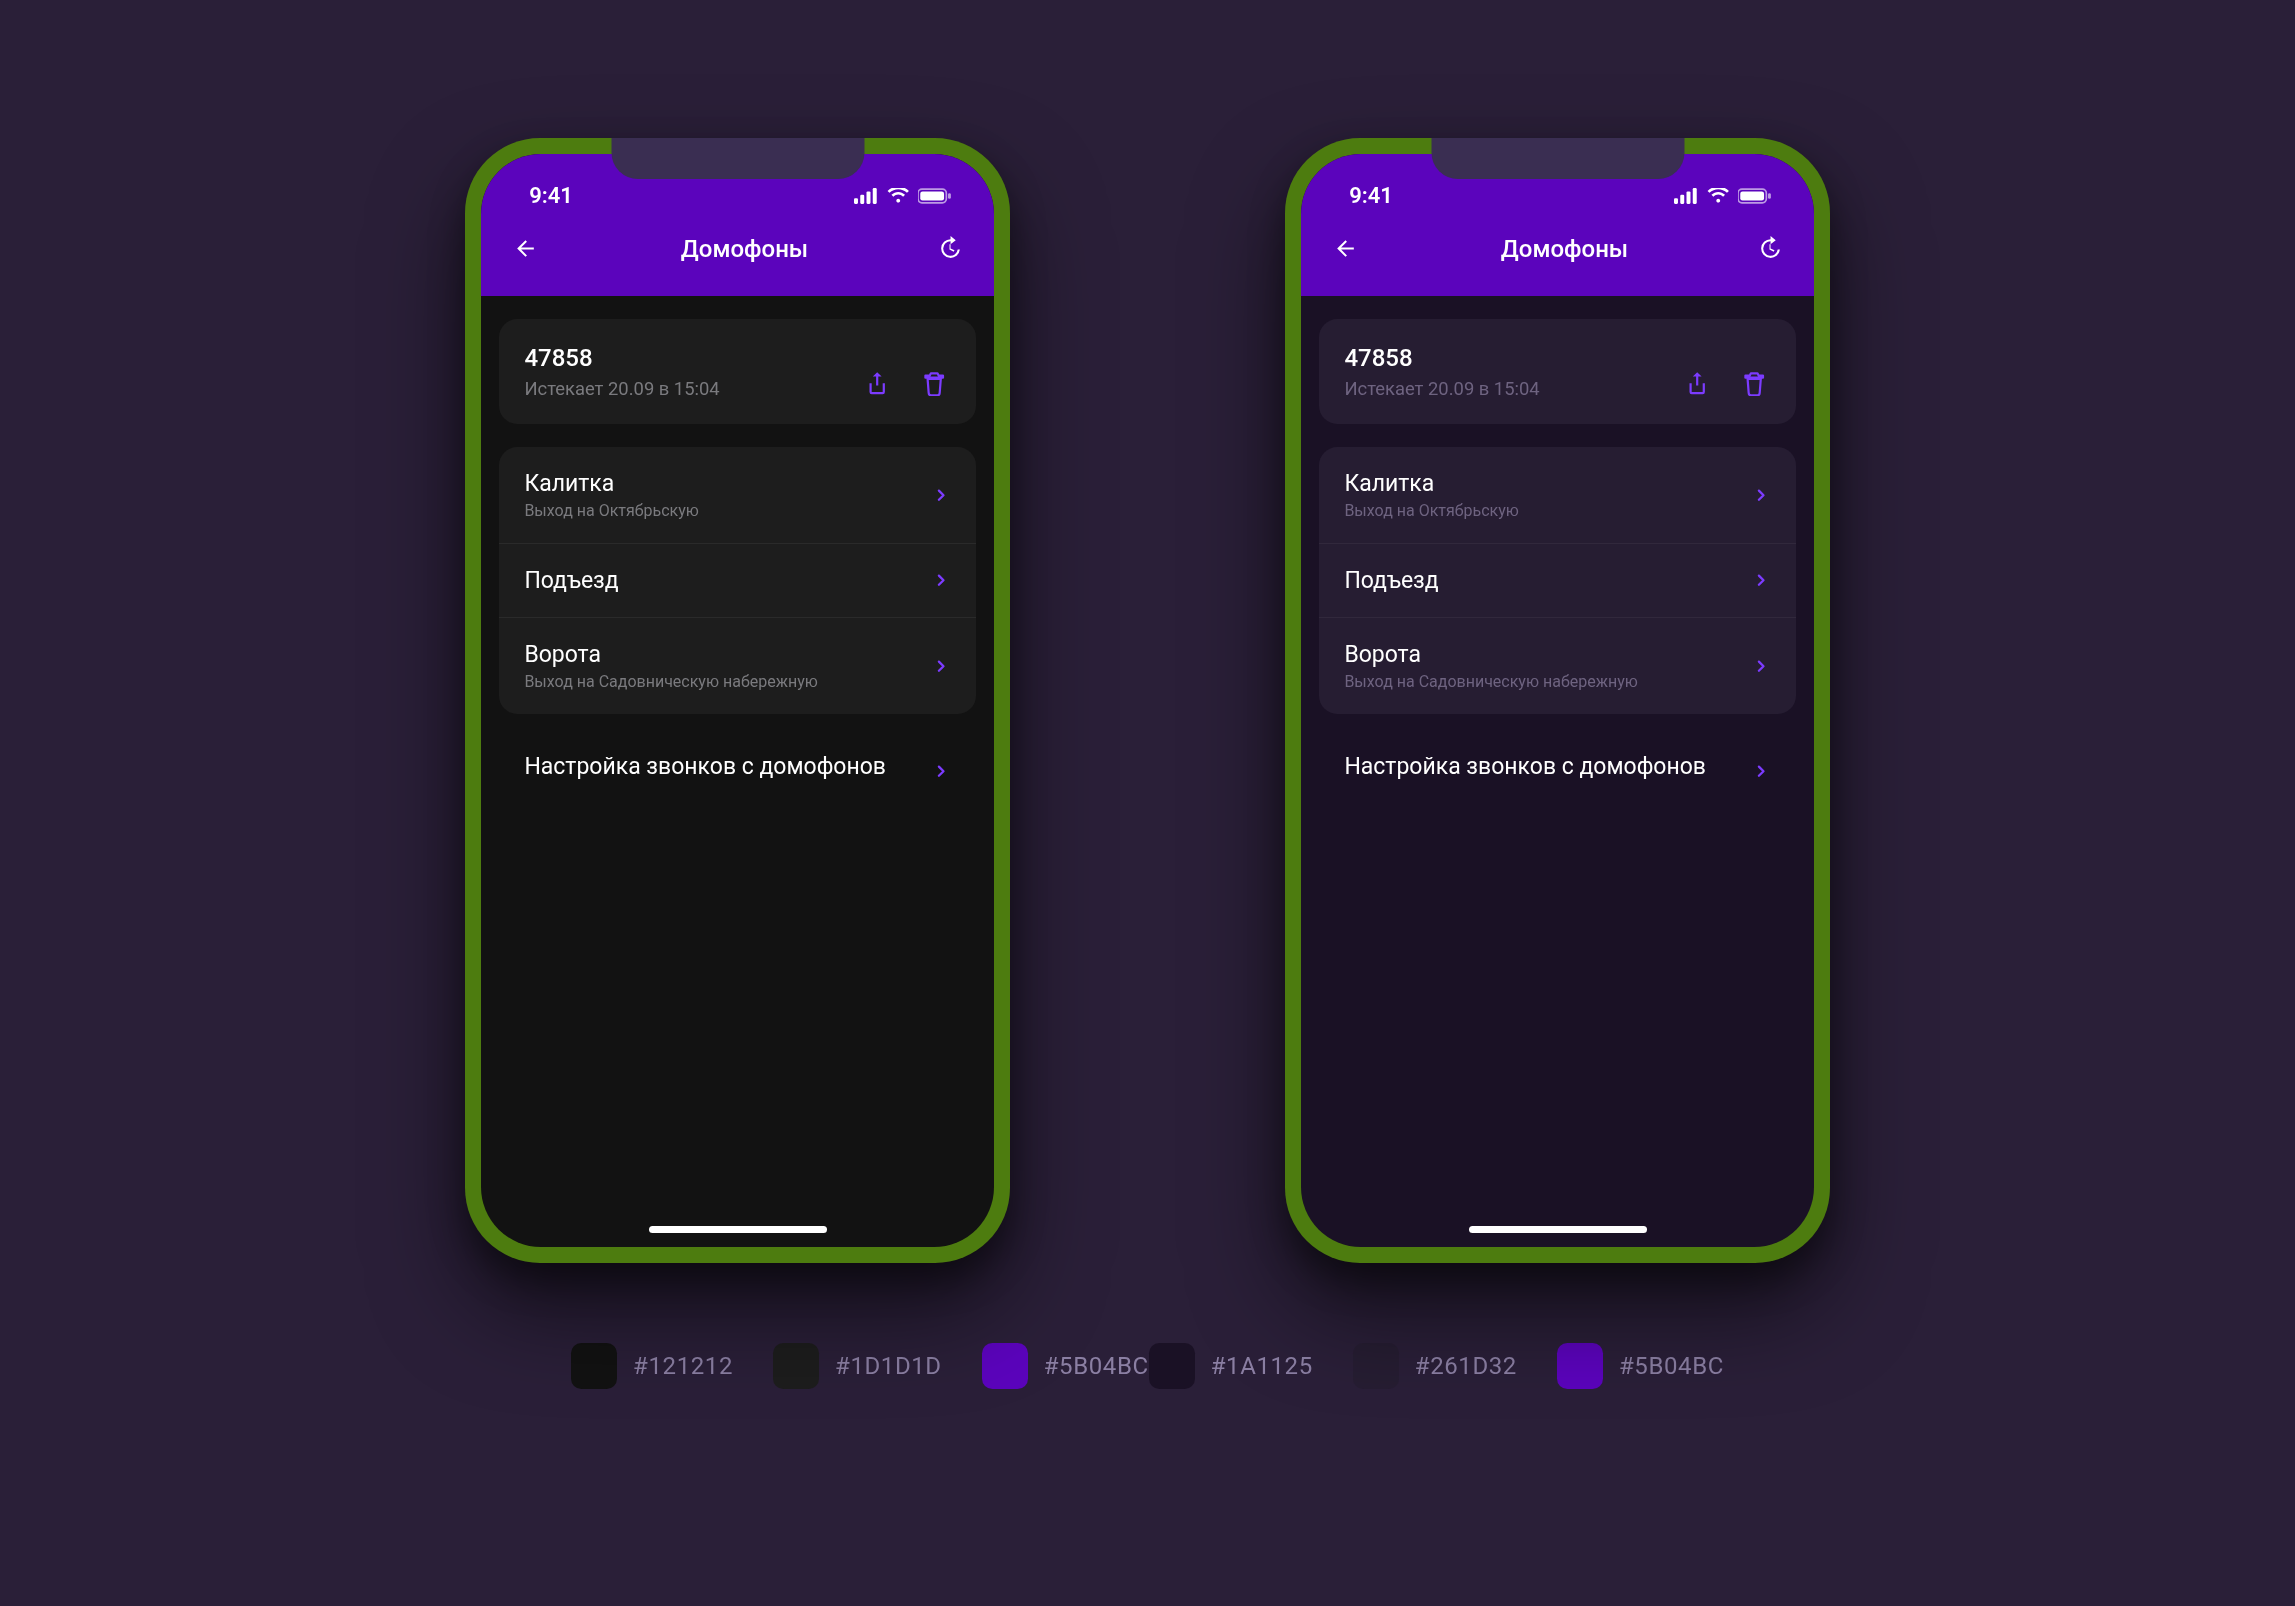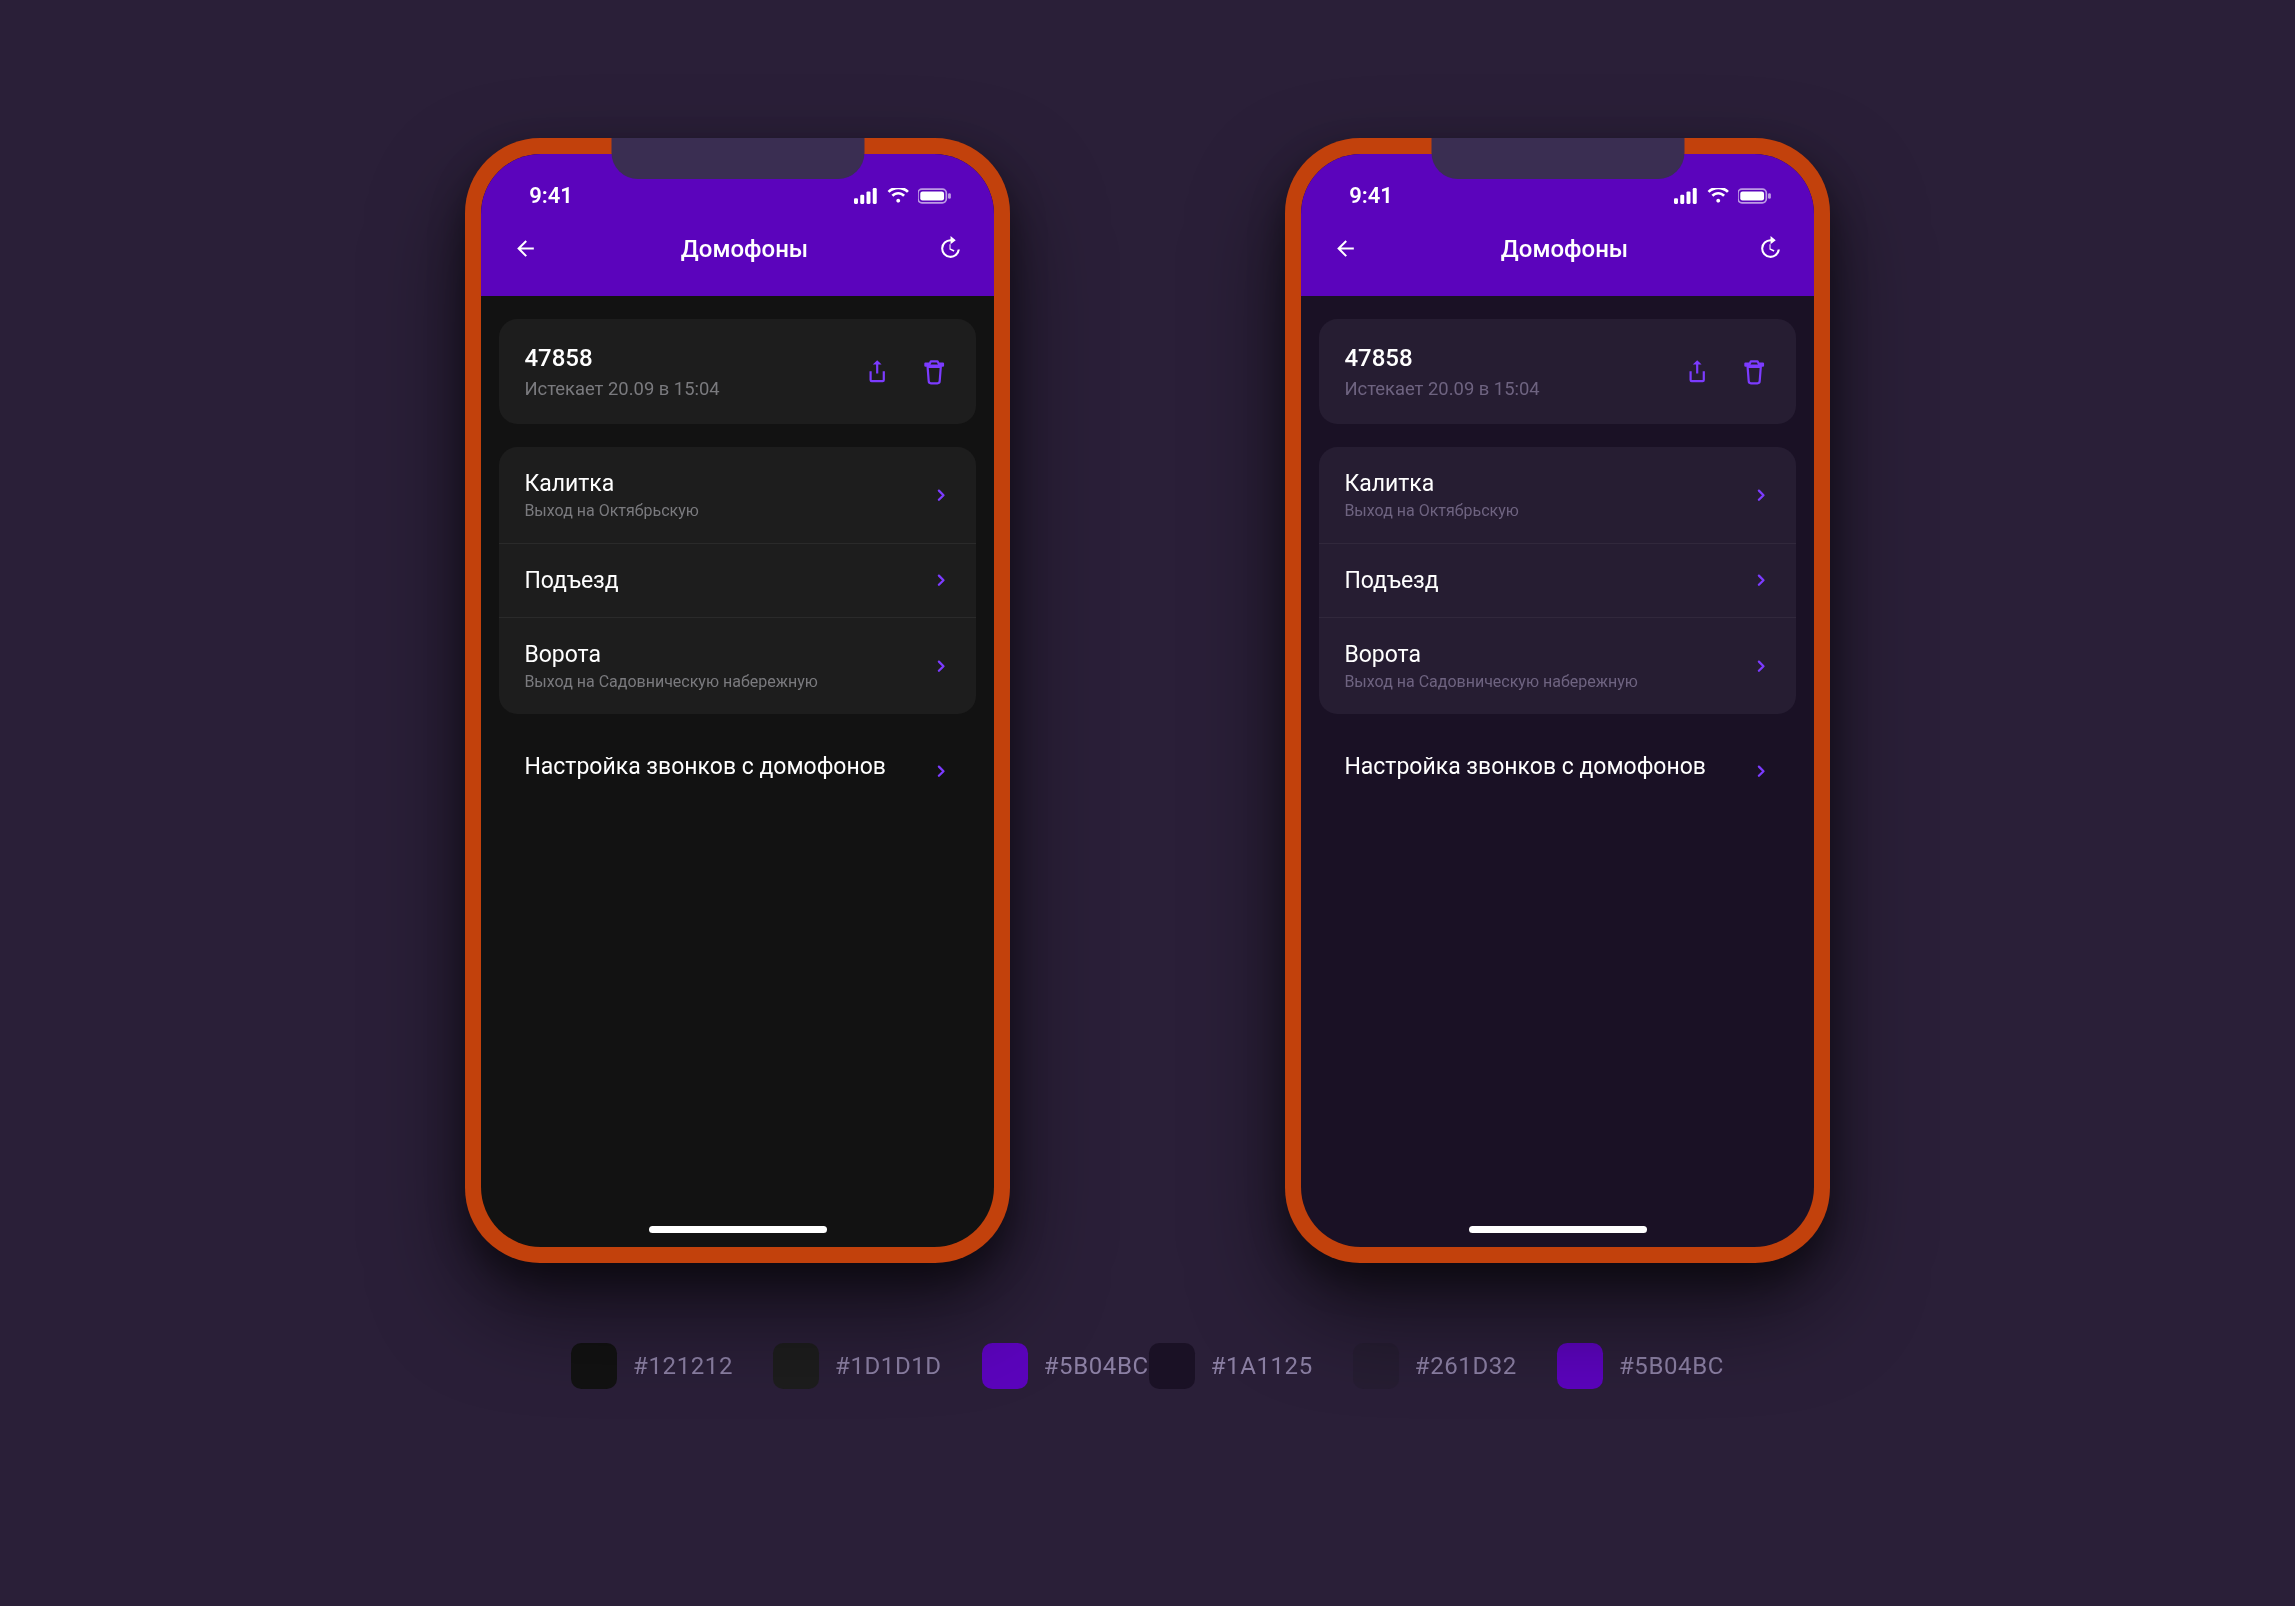--- a/index.html
+++ b/index.html
@@ -19,21 +19,21 @@
     align-items: center;
   }
   .phones {
     display: flex;
     gap: 275px;
     margin-top: 138px;
   }
   .phone-shell {
     width: 545px;
     height: 1125px;
-    background: #c2410c;
+    background: #4d7c0f;
     border-radius: 75px;
     padding: 16px;
     box-shadow: 0 46px 92px rgba(0,0,0,0.55), 0 17px 34px rgba(0,0,0,0.4);
     position: relative;
   }
   .phone-screen {
     width: 100%;
     height: 100%;
     border-radius: 60px;
     overflow: hidden;
@@ -108,21 +108,21 @@
   }
 
   
   .content {
     padding: 23px 18.4px 0 18.4px;
   }
   .card {
     border-radius: 18.4px;
     padding: 25px 25px;
     display:flex;
-    align-items:center;
+    align-items:flex-end;
     justify-content:space-between;
     margin-bottom: 23px;
   }
   .theme-a .card { background:#1D1D1D; }
   .theme-b .card { background:#261D32; }
 
   .card-texts .code {
     color:#fff;
     font-size: 24px;
     font-weight: 500;

